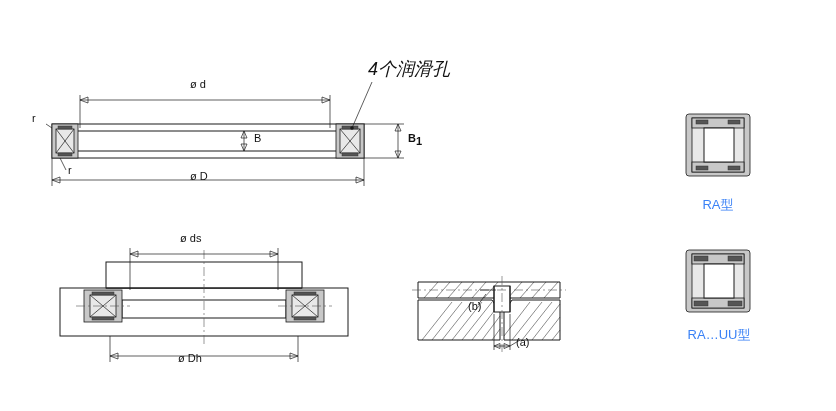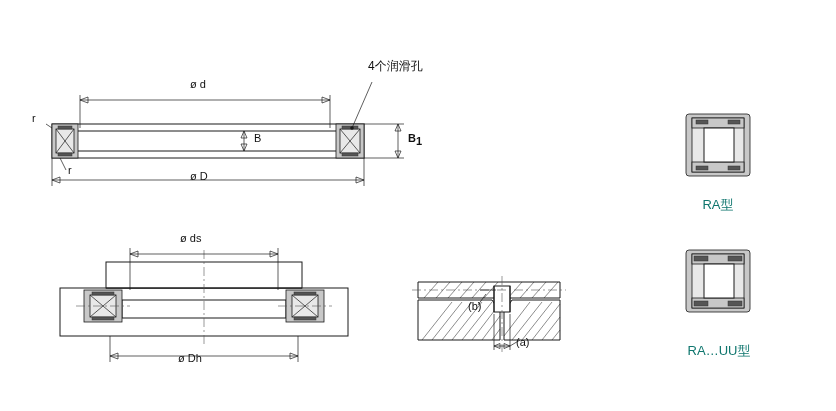--- a/index.html
+++ b/index.html
@@ -22,21 +22,21 @@
     position: absolute;
     font-size: 11px;
     color: #111;
     white-space: nowrap;
     line-height: 1.1;
   }
   .lbl.small { font-size: 11px; }
   .cap {
     position: absolute;
     font-size: 13px;
-    color: #0f766e;
+    color: #3b82f6;
     white-space: nowrap;
     text-align: center;
   }
   svg { position: absolute; left: 0; top: 0; }
   .sect { fill: #ffffff; stroke: #1a1a1a; stroke-width: 1; }
   .ln { stroke: #1a1a1a; stroke-width: 1; fill: none; }
   .lnT { stroke: #1a1a1a; stroke-width: 0.7; fill: none; }
   .dim { stroke: #1a1a1a; stroke-width: 0.7; fill: none; }
   .cl { stroke: #555; stroke-width: 0.6; fill: none; stroke-dasharray: 9 3 2 3; }
   .grayfill { fill: #c8c8c8; stroke: #1a1a1a; stroke-width: 0.8; }
@@ -244,21 +244,21 @@
       <line class="lnT" x1="734" y1="266" x2="704" y2="296"></line>
       <rect class="sect" x="704" y="264" width="30" height="34" fill="none"></rect>
       <rect class="darkfill" x="694" y="256" width="14" height="5"></rect>
       <rect class="darkfill" x="728" y="256" width="14" height="5"></rect>
       <rect class="darkfill" x="694" y="301" width="14" height="5"></rect>
       <rect class="darkfill" x="728" y="301" width="14" height="5"></rect>
     </g>
 
   </svg>
 
-  <div class="lbl" style="left:368px; top:60px; font-size:12px;">4个润滑孔</div>
+  <div class="lbl" style="left:368px; top:60px; font-size:18px;font-style:italic;">4个润滑孔</div>
 
   <div class="lbl" style="left:190px; top:78px;">ø d</div>
 
   <div class="lbl" style="left:190px; top:170px;">ø D</div>
 
   <div class="lbl" style="left:254px; top:132px;">B</div>
 
   <div class="lbl" style="left:408px; top:132px;font-weight:bold;"><span>B</span><span class="sub" style="position:relative; top:3px;">1</span></div>
 
   <div class="lbl" style="left:32px; top:112px;">r</div>
@@ -269,15 +269,15 @@
 
   <div class="lbl" style="left:178px; top:352px;text-align:right;">ø Dh</div>
 
   <div class="lbl small" style="left:468px; top:300px;">(b)</div>
 
   <div class="lbl small" style="left:516px; top:336px;">(a)</div>
 
 
   <div class="cap" style="left:682px; top:196px; width:72px;">RA型</div>
 
-  <div class="cap" style="left:666px; top:326px; width:106px;margin-top:16px;">RA…UU型</div>
+  <div class="cap" style="left:666px; top:326px; width:106px;">RA…UU型</div>
 
 </div>
 
 </body></html>

